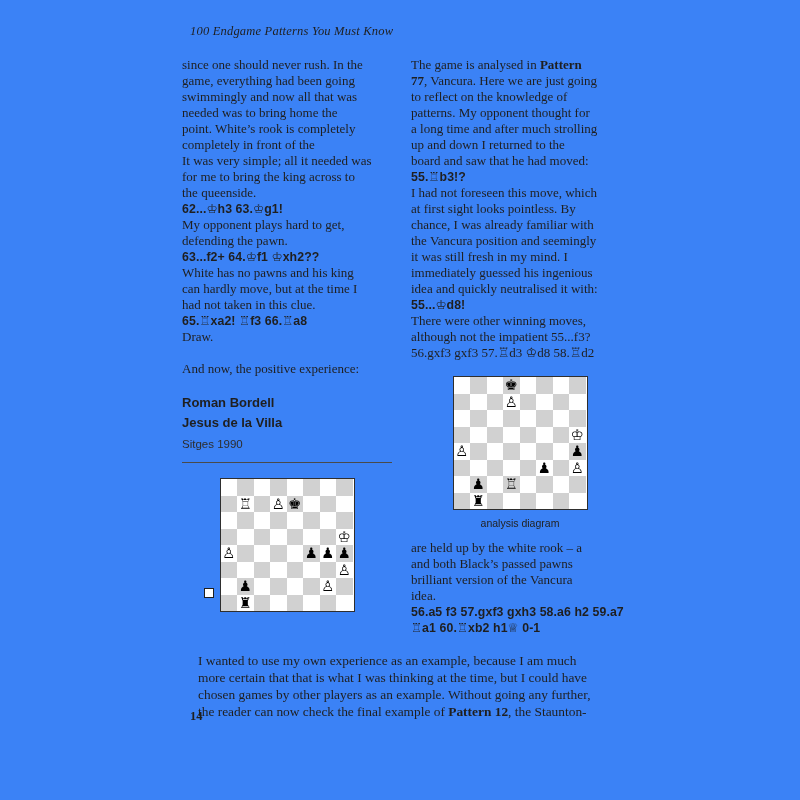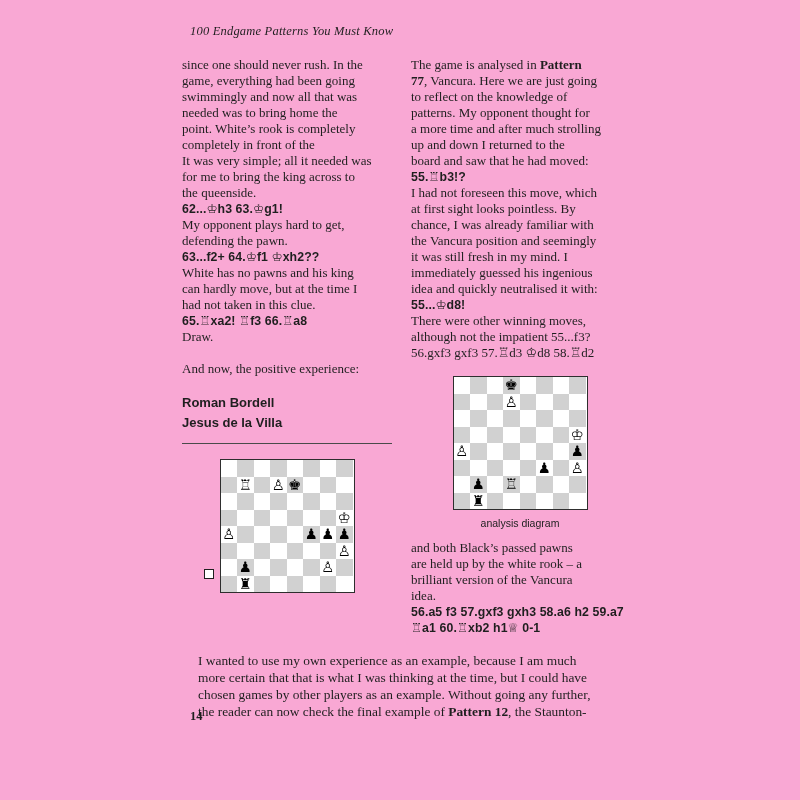--- a/index.html
+++ b/index.html
@@ -1,17 +1,17 @@
 <!DOCTYPE html>
 <html style="--dark-sq: #d1d1d1;"><head>
 <meta charset="utf-8">
 <style>
   html,body{margin:0;padding:0;}
   body{width:800px;height:800px;background:#ffffff;font-family:"Liberation Serif","DejaVu Serif","DejaVu Sans",serif;color:#1f1f1f;}
-  .page{position:relative;width:800px;height:800px;background:#f9a8d4;overflow:hidden;}
+  .page{position:relative;width:800px;height:800px;background:#3b82f6;overflow:hidden;}
   .running-head{position:absolute;left:190px;top:24px;font-style:italic;font-size:12.5px;letter-spacing:.2px;color:#1f1f1f;}
   .col{position:absolute;top:57px;font-size:13px;line-height:16px;}
   .col-left{left:182px;width:210px;}
   .col-right{left:411px;width:218px;}
   .line{white-space:nowrap;}
   .para{margin:0;}
   .moves{font-family:"Liberation Sans","DejaVu Sans",sans-serif;font-weight:700;font-size:12.3px;line-height:16px;letter-spacing:.1px;}
   .moves .line{white-space:nowrap;}
   b,.b{font-weight:700;}
   .gap{height:16px;}
@@ -66,20 +66,21 @@
       <div class="para">
         <div class="line"><span>Draw.</span></div>
       </div>
       <div class="gap"></div>
       <div class="para">
         <div class="line"><span>And now, the positive experience:</span></div>
       </div>
       <div class="gap"></div>
       <div class="name">Roman Bordell</div>
       <div class="name">Jesus de la Villa</div>
+      <div class="site">Sitges 1990</div>
       <div class="rule"></div>
       <div class="board-wrap">
         <div class="board">
           <div class="sq"></div>
           <div class="sq dark"></div>
           <div class="sq"></div>
           <div class="sq dark"></div>
           <div class="sq"></div>
           <div class="sq dark"></div>
           <div class="sq"></div>
@@ -143,21 +144,21 @@
         </div>
         <div class="wtm"></div>
       </div>
     </div>
   <div class="col col-right" id="col-right">
       <div class="para">
         <div class="line"><span>The game is analysed in </span><span class="b">Pattern</span></div>
         <div class="line"><span class="b">77</span><span>, Vancura. Here we are just going</span></div>
         <div class="line"><span>to reflect on the knowledge of</span></div>
         <div class="line"><span>patterns. My opponent thought for</span></div>
-        <div class="line"><span>a more time and after much strolling</span></div>
+        <div class="line"><span>a long time and after much strolling</span></div>
         <div class="line"><span>up and down I returned to the</span></div>
         <div class="line"><span>board and saw that he had moved:</span></div>
       </div>
       <div class="moves">
         <div class="line"><span>55.♖b3!?</span></div>
       </div>
       <div class="para">
         <div class="line"><span>I had not foreseen this move, which</span></div>
         <div class="line"><span>at first sight looks pointless. By</span></div>
         <div class="line"><span>chance, I was already familiar with</span></div>
@@ -237,22 +238,22 @@
           <div class="sq dark"></div>
           <div class="sq"></div>
           <div class="sq dark"></div>
           <div class="sq"></div>
           <div class="sq dark"></div>
           <div class="sq"></div>
         </div>
       </div>
       <div class="caption">analysis diagram</div>
       <div class="para para-after-diagram">
+        <div class="line"><span>are held up by the white rook – a</span></div>
         <div class="line"><span>and both Black’s passed pawns</span></div>
-        <div class="line"><span>are held up by the white rook – a</span></div>
         <div class="line"><span>brilliant version of the Vancura</span></div>
         <div class="line"><span>idea.</span></div>
       </div>
       <div class="moves">
         <div class="line"><span>56.a5 f3 57.gxf3 gxh3 58.a6 h2 59.a7</span></div>
         <div class="line"><span>♖a1 60.♖xb2 h1♕ 0-1</span></div>
       </div>
     </div>
   <div class="bottom-para" id="bottom-para">
       <div class="line"><span>I wanted to use my own experience as an example, because I am much</span></div>

